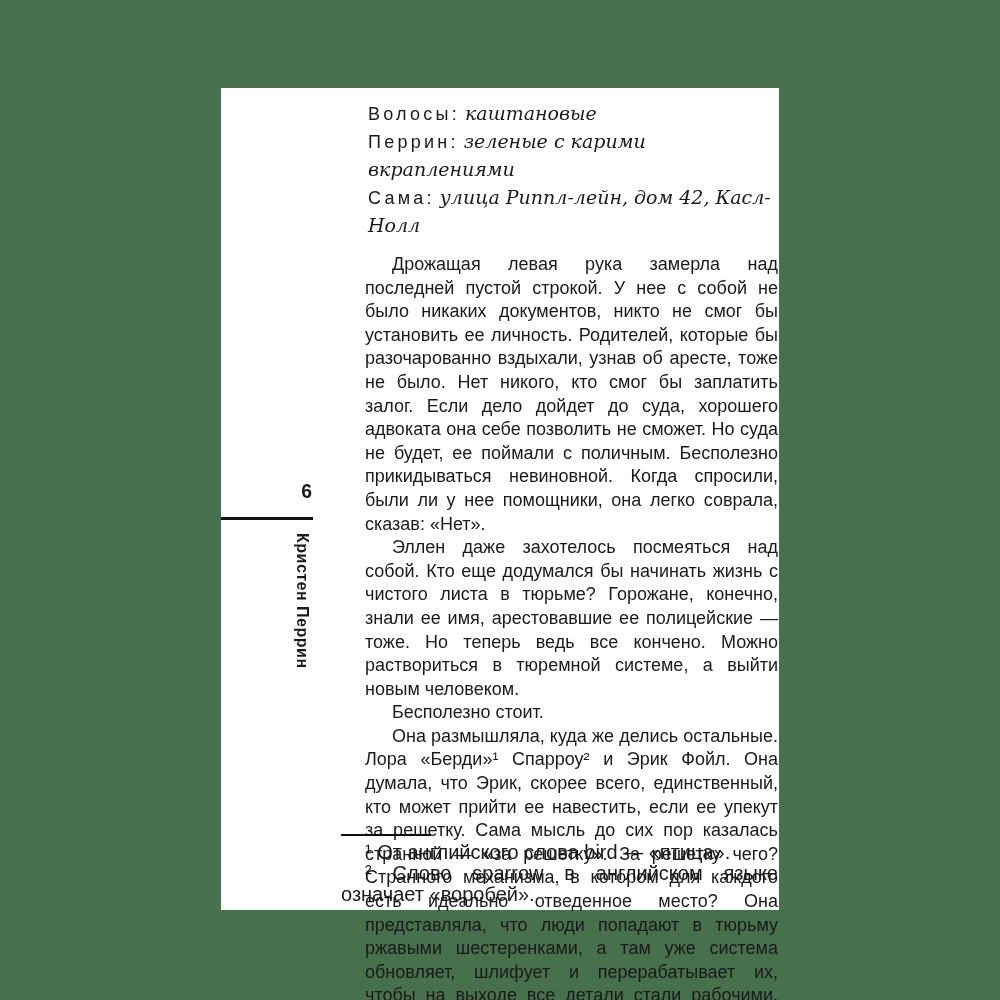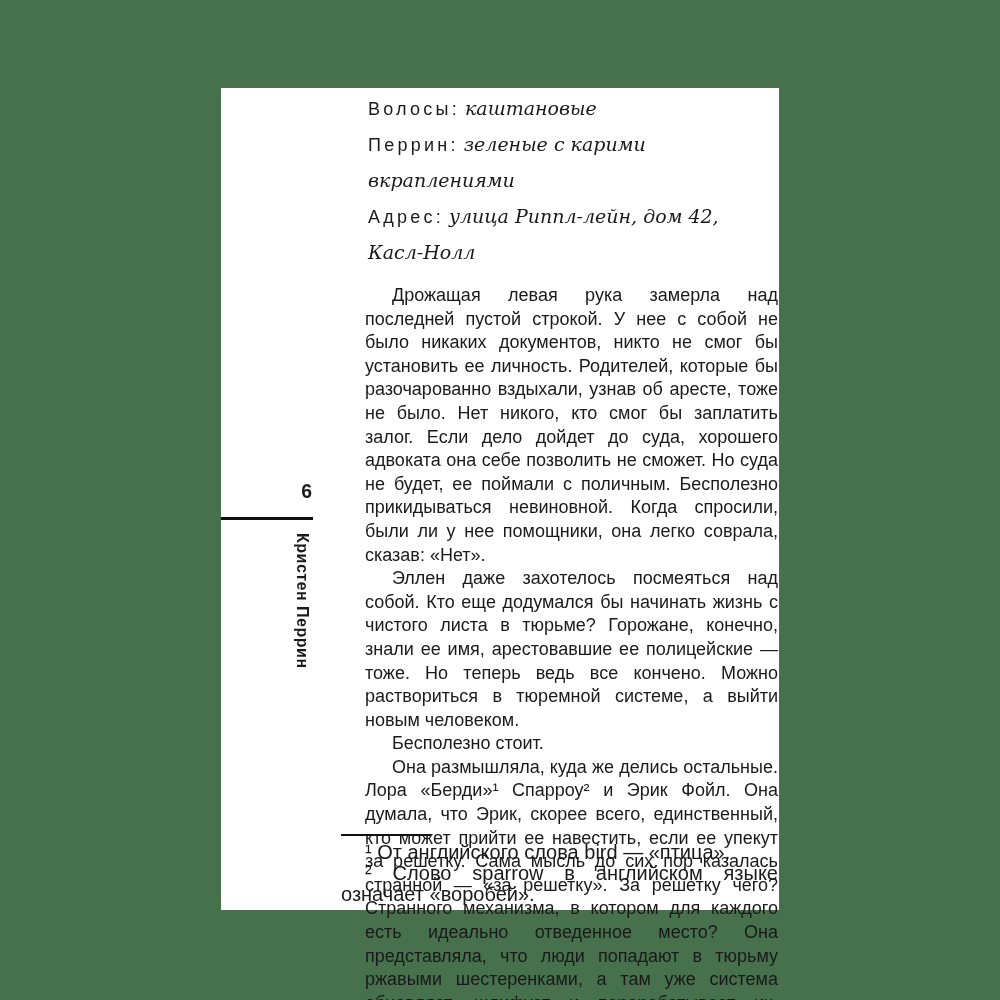--- a/index.html
+++ b/index.html
@@ -42,24 +42,24 @@
     letter-spacing: 0.5px;
     white-space: nowrap;
   }
   
   .content {
     position: absolute;
     left: 120px; top: 0;
     width: 437px; height: 100%;
   }
   .record {
-    padding-top: 3px;
+    padding-top: 12px;
     padding-left: 27px;
     font-size: 18px;
-    line-height: 35px;
+    line-height: 27px;
   }
   .record-label {
     letter-spacing: 0.18em;
   }
   .record-value {
     font-family: "DejaVu Serif", serif;
     font-style: italic;
     font-size: 19px;
   }
   .body-text {
@@ -107,21 +107,21 @@
     <div class="record">
       <div class="record-line">
         <span class="record-label">Волосы:</span>
         <span class="record-value">каштановые</span>
       </div>
       <div class="record-line">
         <span class="record-label">Перрин:</span>
         <span class="record-value">зеленые с карими вкраплениями</span>
       </div>
       <div class="record-line">
-        <span class="record-label">Адрес:</span>
+        <span class="record-label">Сама:</span>
         <span class="record-value">улица Риппл-лейн, дом 42, Касл-Нолл</span>
       </div>
     </div>
 
     <div class="body-text">
       <p>Дрожащая левая рука замерла над последней пустой строкой. У нее с собой не было никаких документов, никто не смог бы установить ее личность. Родителей, которые бы разочарованно вздыхали, узнав об аресте, тоже не было. Нет никого, кто смог бы заплатить залог. Если дело дойдет до суда, хорошего адвоката она себе позволить не сможет. Но суда не будет, ее поймали с поличным. Бесполезно прикидываться невиновной. Когда спросили, были ли у нее помощники, она легко соврала, сказав: «Нет».</p>
       <p>Эллен даже захотелось посмеяться над собой. Кто еще додумался бы начинать жизнь с чистого листа в тюрьме? Горожане, конечно, знали ее имя, арестовавшие ее полицейские — тоже. Но теперь ведь все кончено. Можно раствориться в тюремной системе, а выйти новым человеком.</p>
       <p>Бесполезно стоит.</p>
       <p>Она размышляла, куда же делись остальные. Лора «Берди»¹ Спарроу² и Эрик Фойл. Она думала, что Эрик, скорее всего, единственный, кто может прийти ее навестить, если ее упекут за решетку. Сама мысль до сих пор казалась странной — «за решетку». За решетку чего? Странного механизма, в котором для каждого есть идеально отведенное место? Она представляла, что люди попадают в тюрьму ржавыми шестеренками, а там уже система обновляет, шлифует и перерабатывает их, чтобы на выходе все детали стали рабочими. Нужными, функциональны-</p>
     </div>

